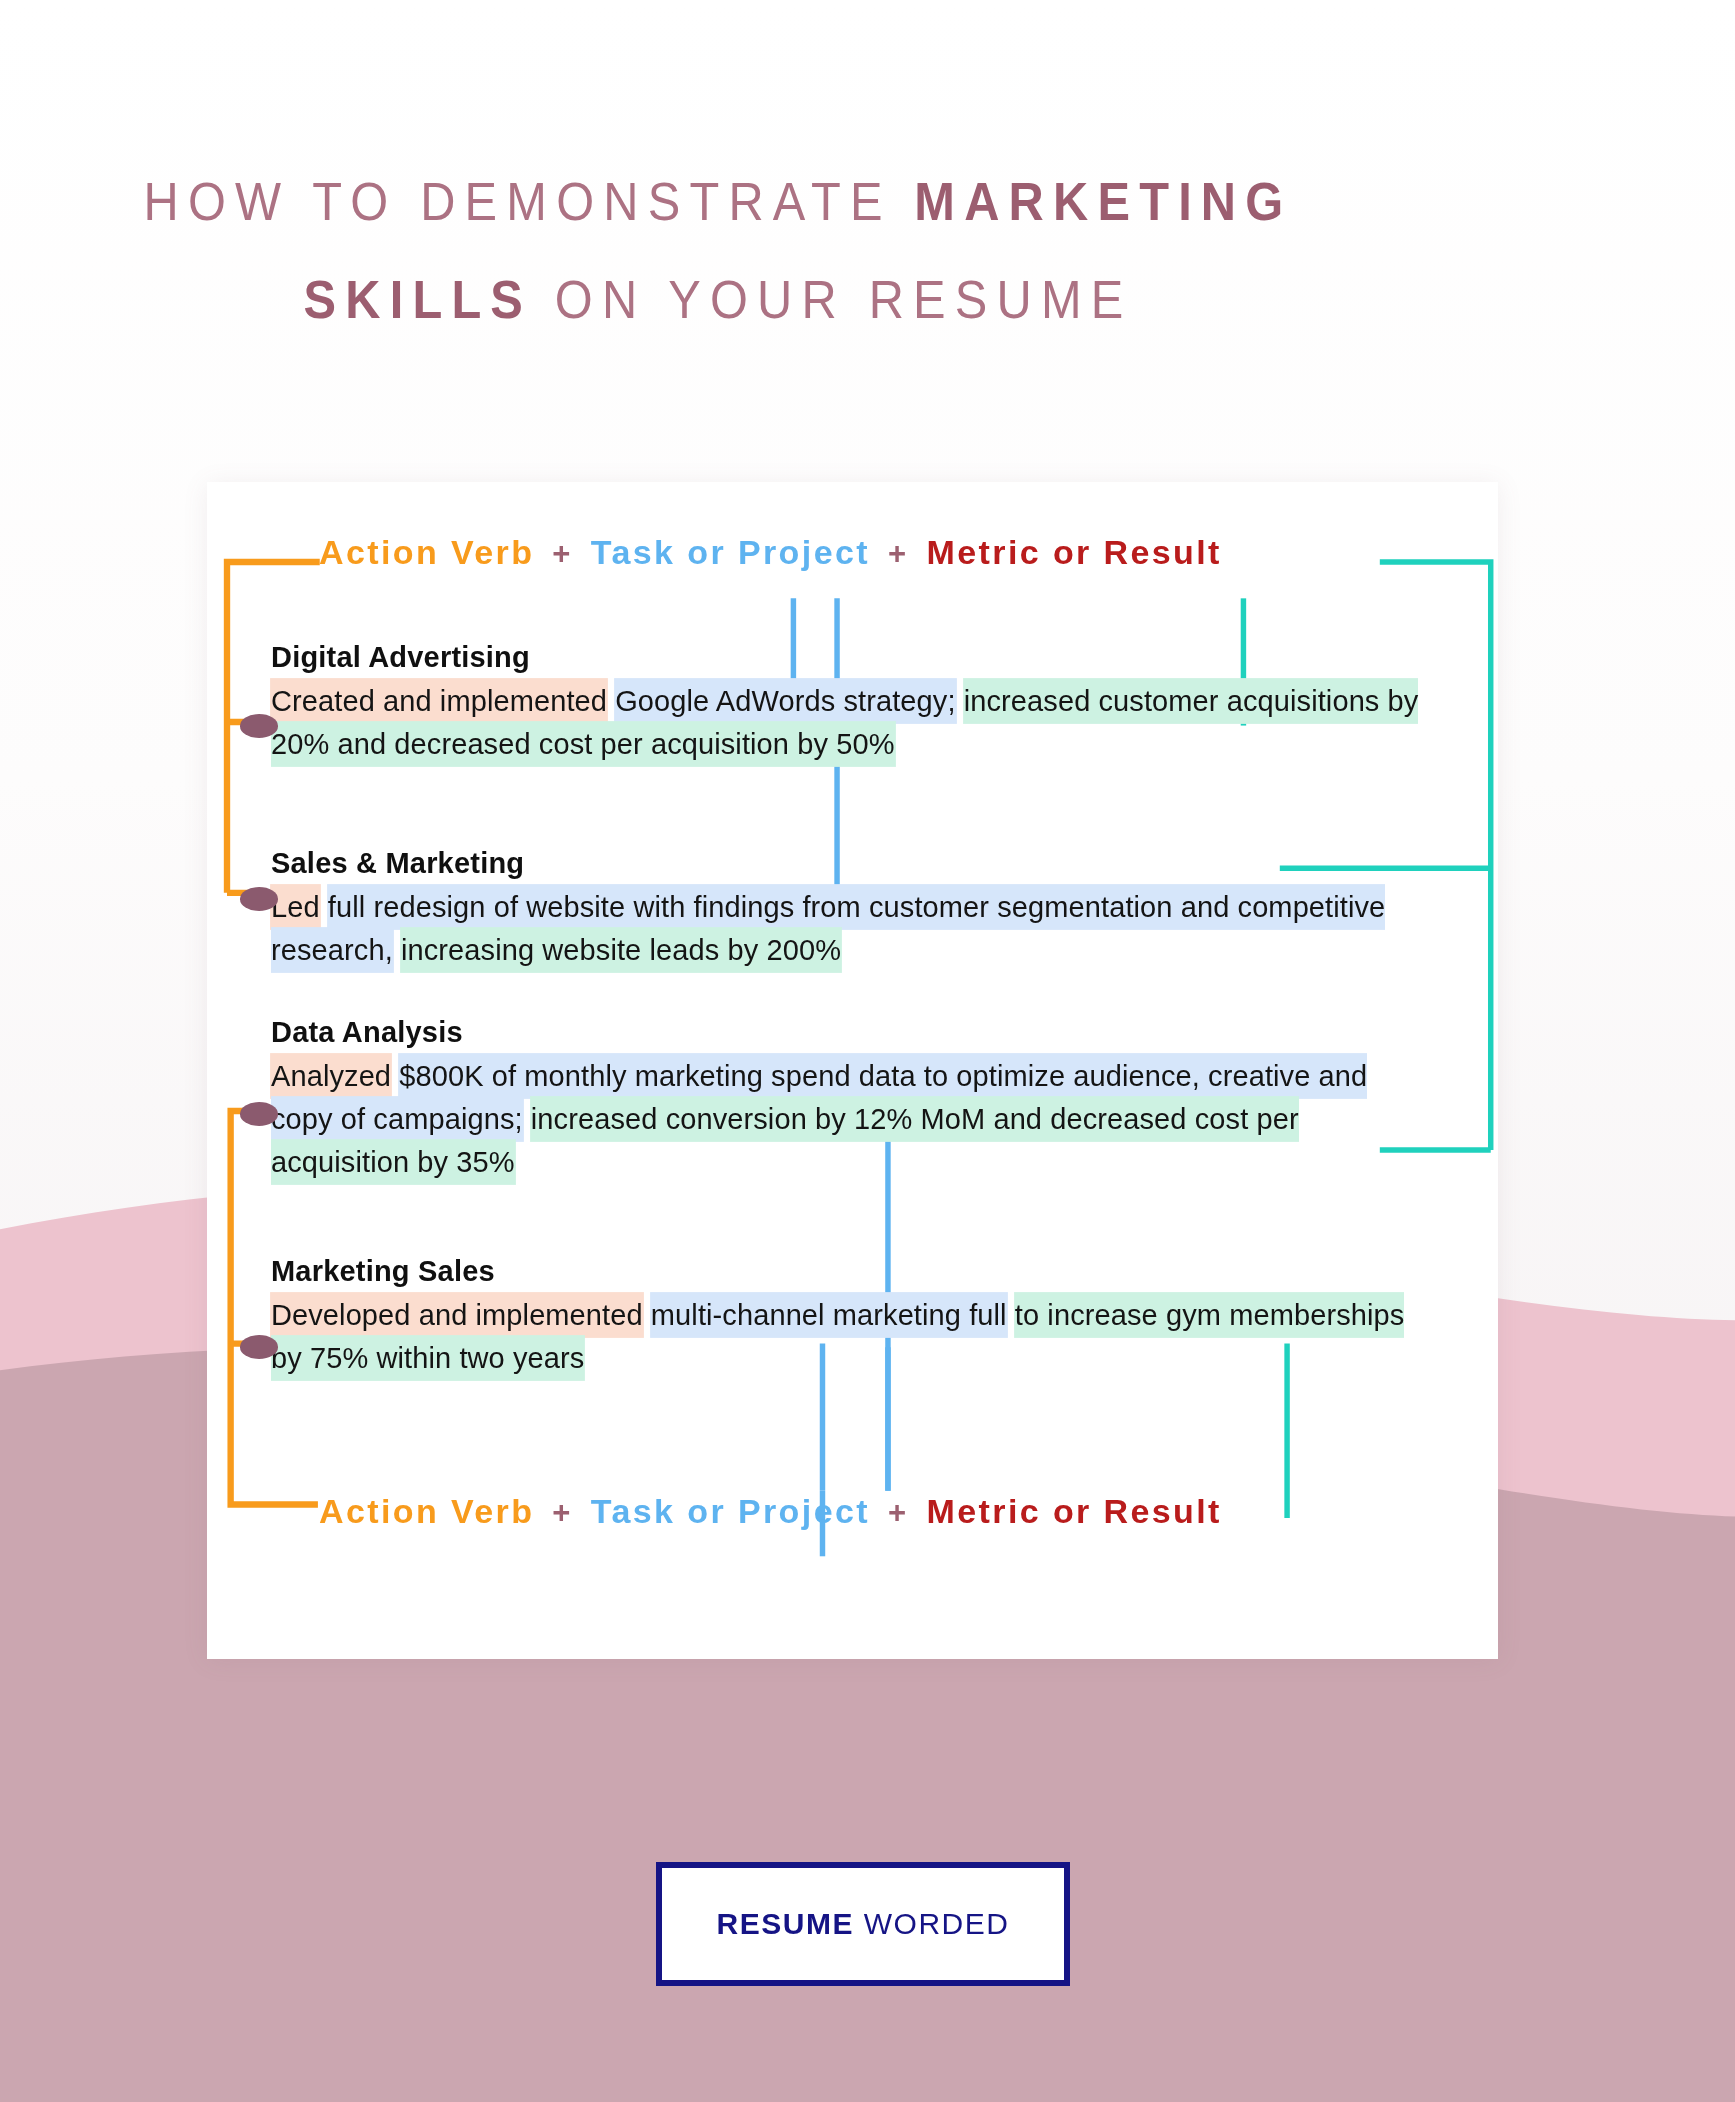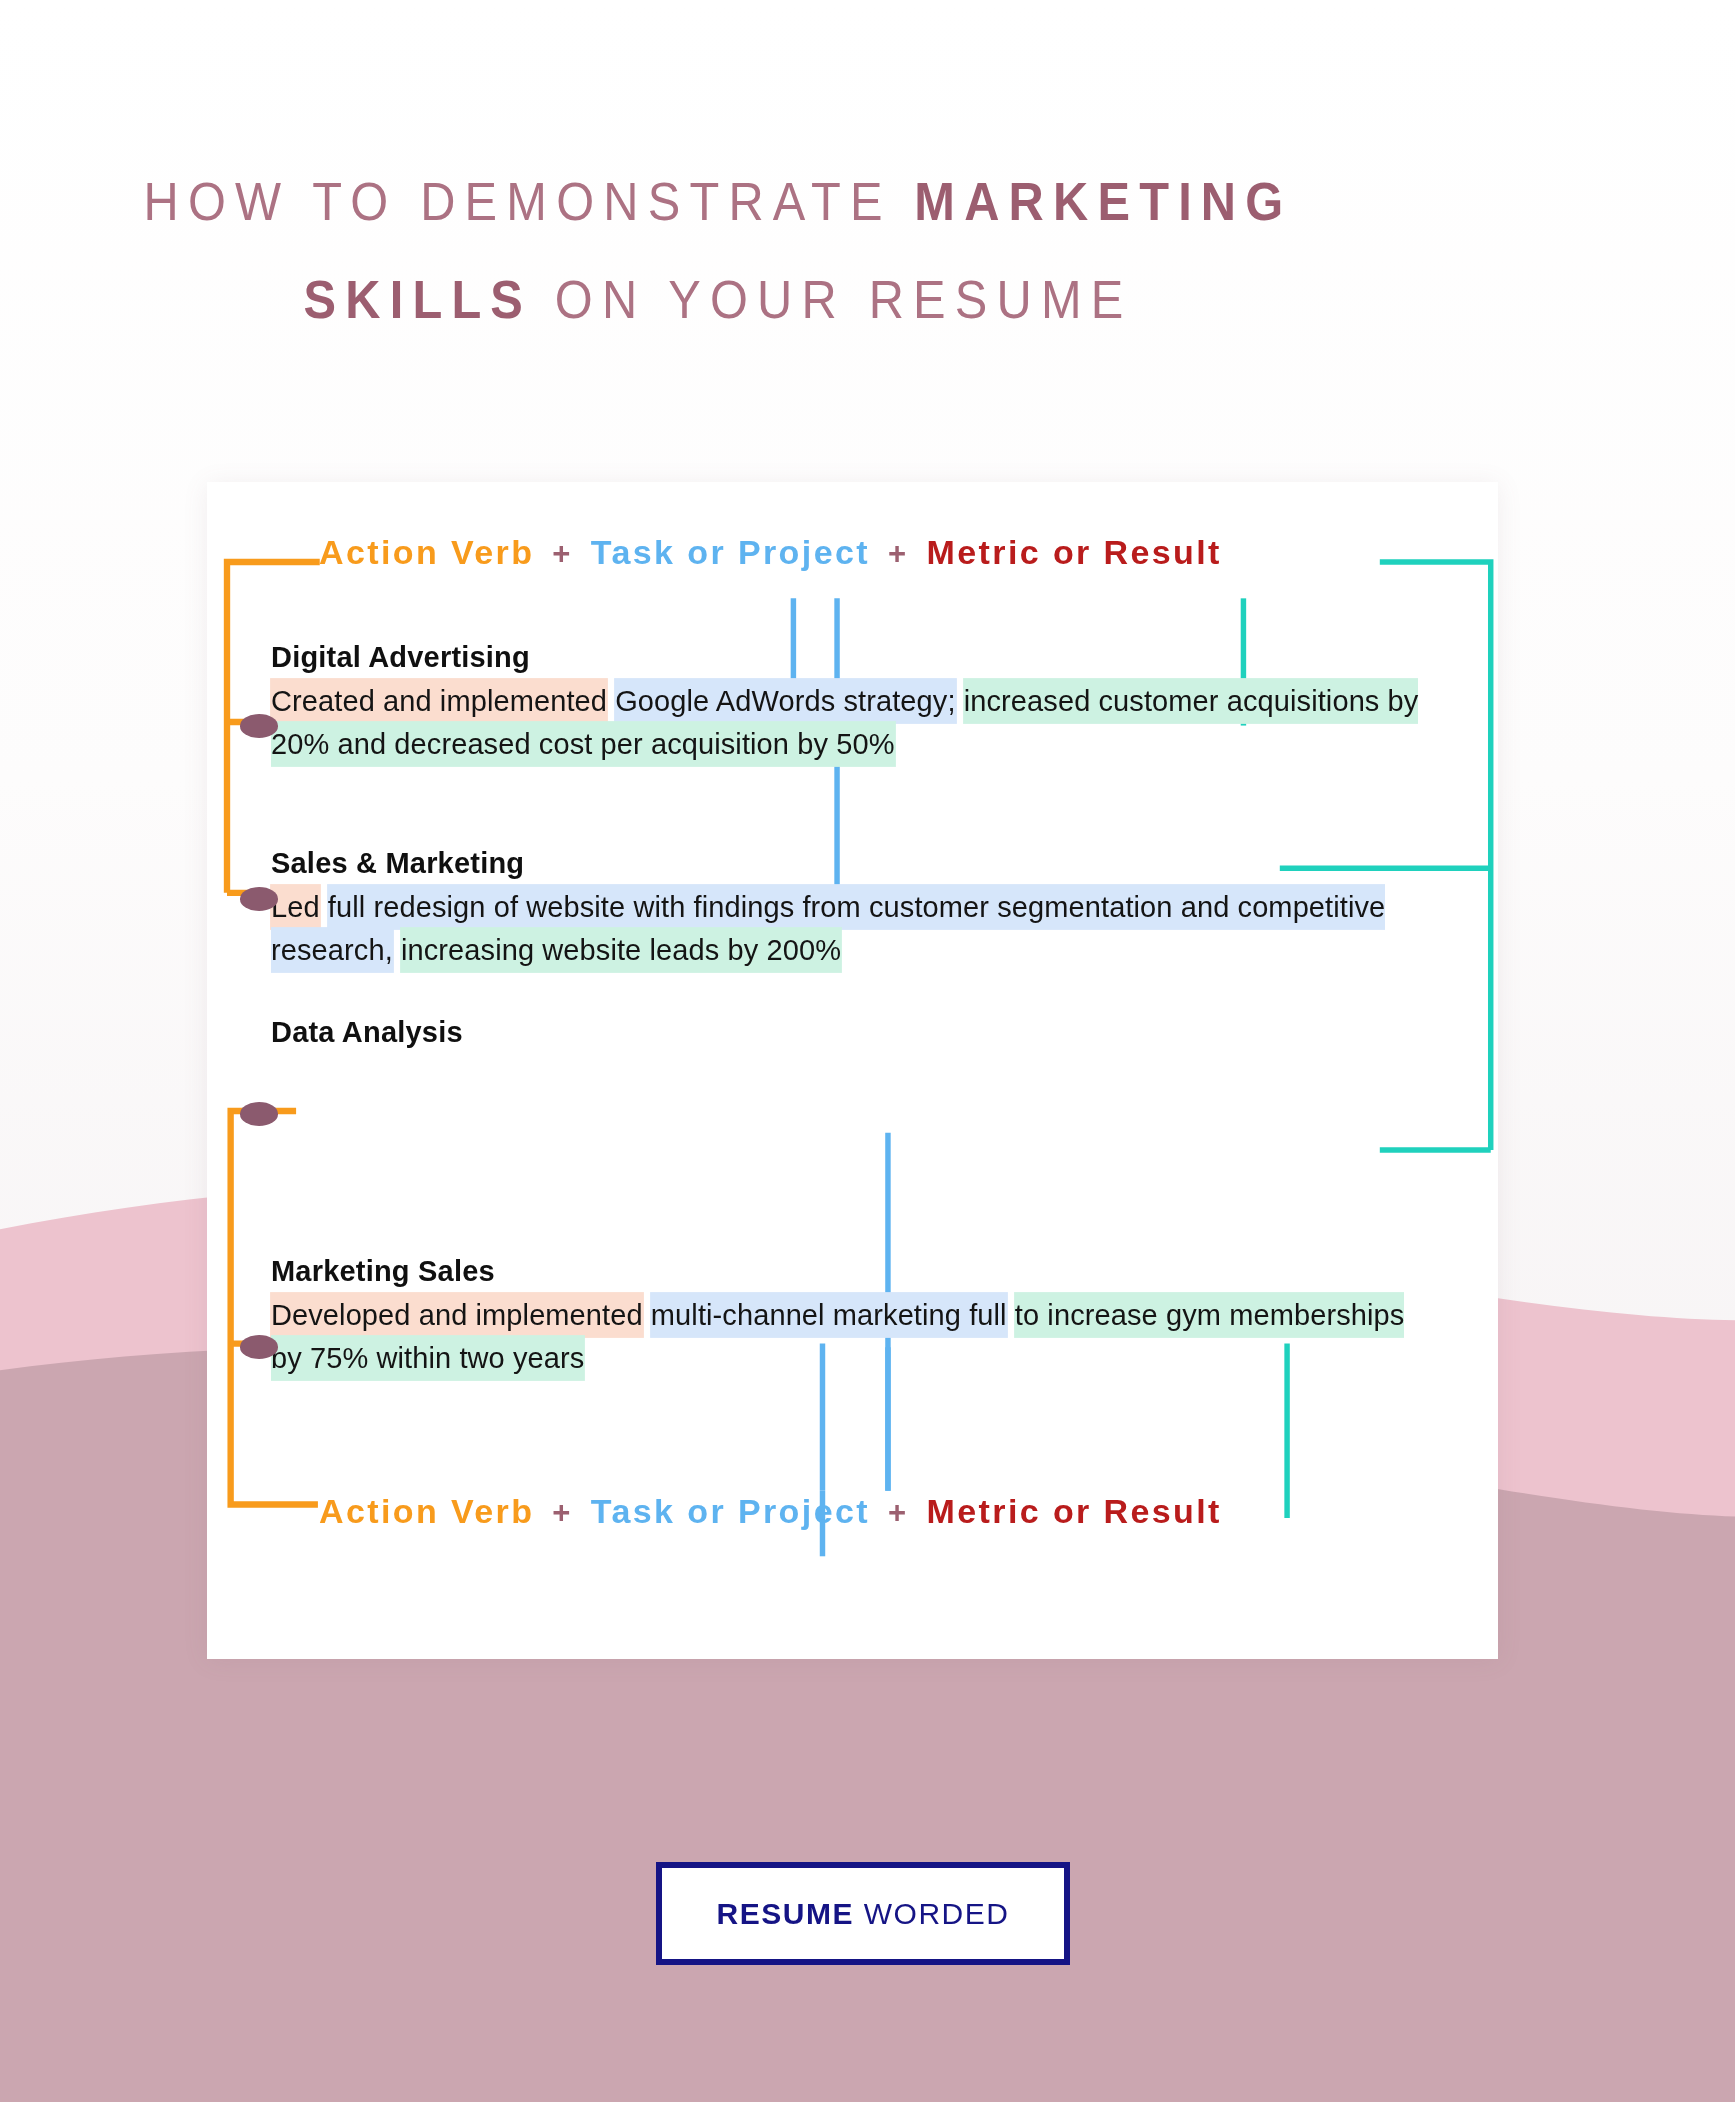--- a/index.html
+++ b/index.html
@@ -94,21 +94,21 @@
     background:#8b5a6e;
   }
   .d1 { left:240px; top:714px; }
   .d2 { left:240px; top:887px; }
   .d3 { left:240px; top:1102px; }
   .d4 { left:240px; top:1335px; }
 
   
   .logo {
     position:absolute; left:656px; top:1862px;
-    width:414px; height:103px;
+    width:414px; height:124px;
     background:#ffffff;
     border:6.4px solid #151485;
     display:flex; align-items:center; justify-content:center;
     z-index:8;
   }
   .logo-text {
     font-size:30px; letter-spacing:1.5px; color:#151485;
     white-space:nowrap;
   }
   .logo-text .lb { font-weight:700; }
@@ -175,20 +175,21 @@
   <div class="block-text"><span class="hl-verb">Created and implemented</span> <span class="hl-task">Google AdWords strategy;</span> <span class="hl-metric">increased customer acquisitions by 20% and decreased cost per acquisition by 50%</span></div>
 </div>
 
 <div class="block b2">
   <div class="block-label">Sales &amp; Marketing</div>
   <div class="block-text"><span class="hl-verb">Led</span> <span class="hl-task">full redesign of website with findings from customer segmentation and competitive research,</span> <span class="hl-metric">increasing website leads by 200%</span></div>
 </div>
 
 <div class="block b3">
   <div class="block-label">Data Analysis</div>
+  <div class="block-text"><span class="hl-verb">Analyzed</span> <span class="hl-task">$800K of monthly marketing spend data to optimize audience, creative and copy of campaigns;</span> <span class="hl-metric">increased conversion by 12% MoM and decreased cost per acquisition by 35%</span></div>
 </div>
 
 <div class="block b4">
   <div class="block-label">Marketing Sales</div>
   <div class="block-text"><span class="hl-verb">Developed and implemented</span> <span class="hl-task">multi-channel marketing full</span> <span class="hl-metric">to increase gym memberships by 75% within two years</span></div>
 </div>
 
 <div class="dot d1"></div>
 <div class="dot d2"></div>
 <div class="dot d3"></div>

